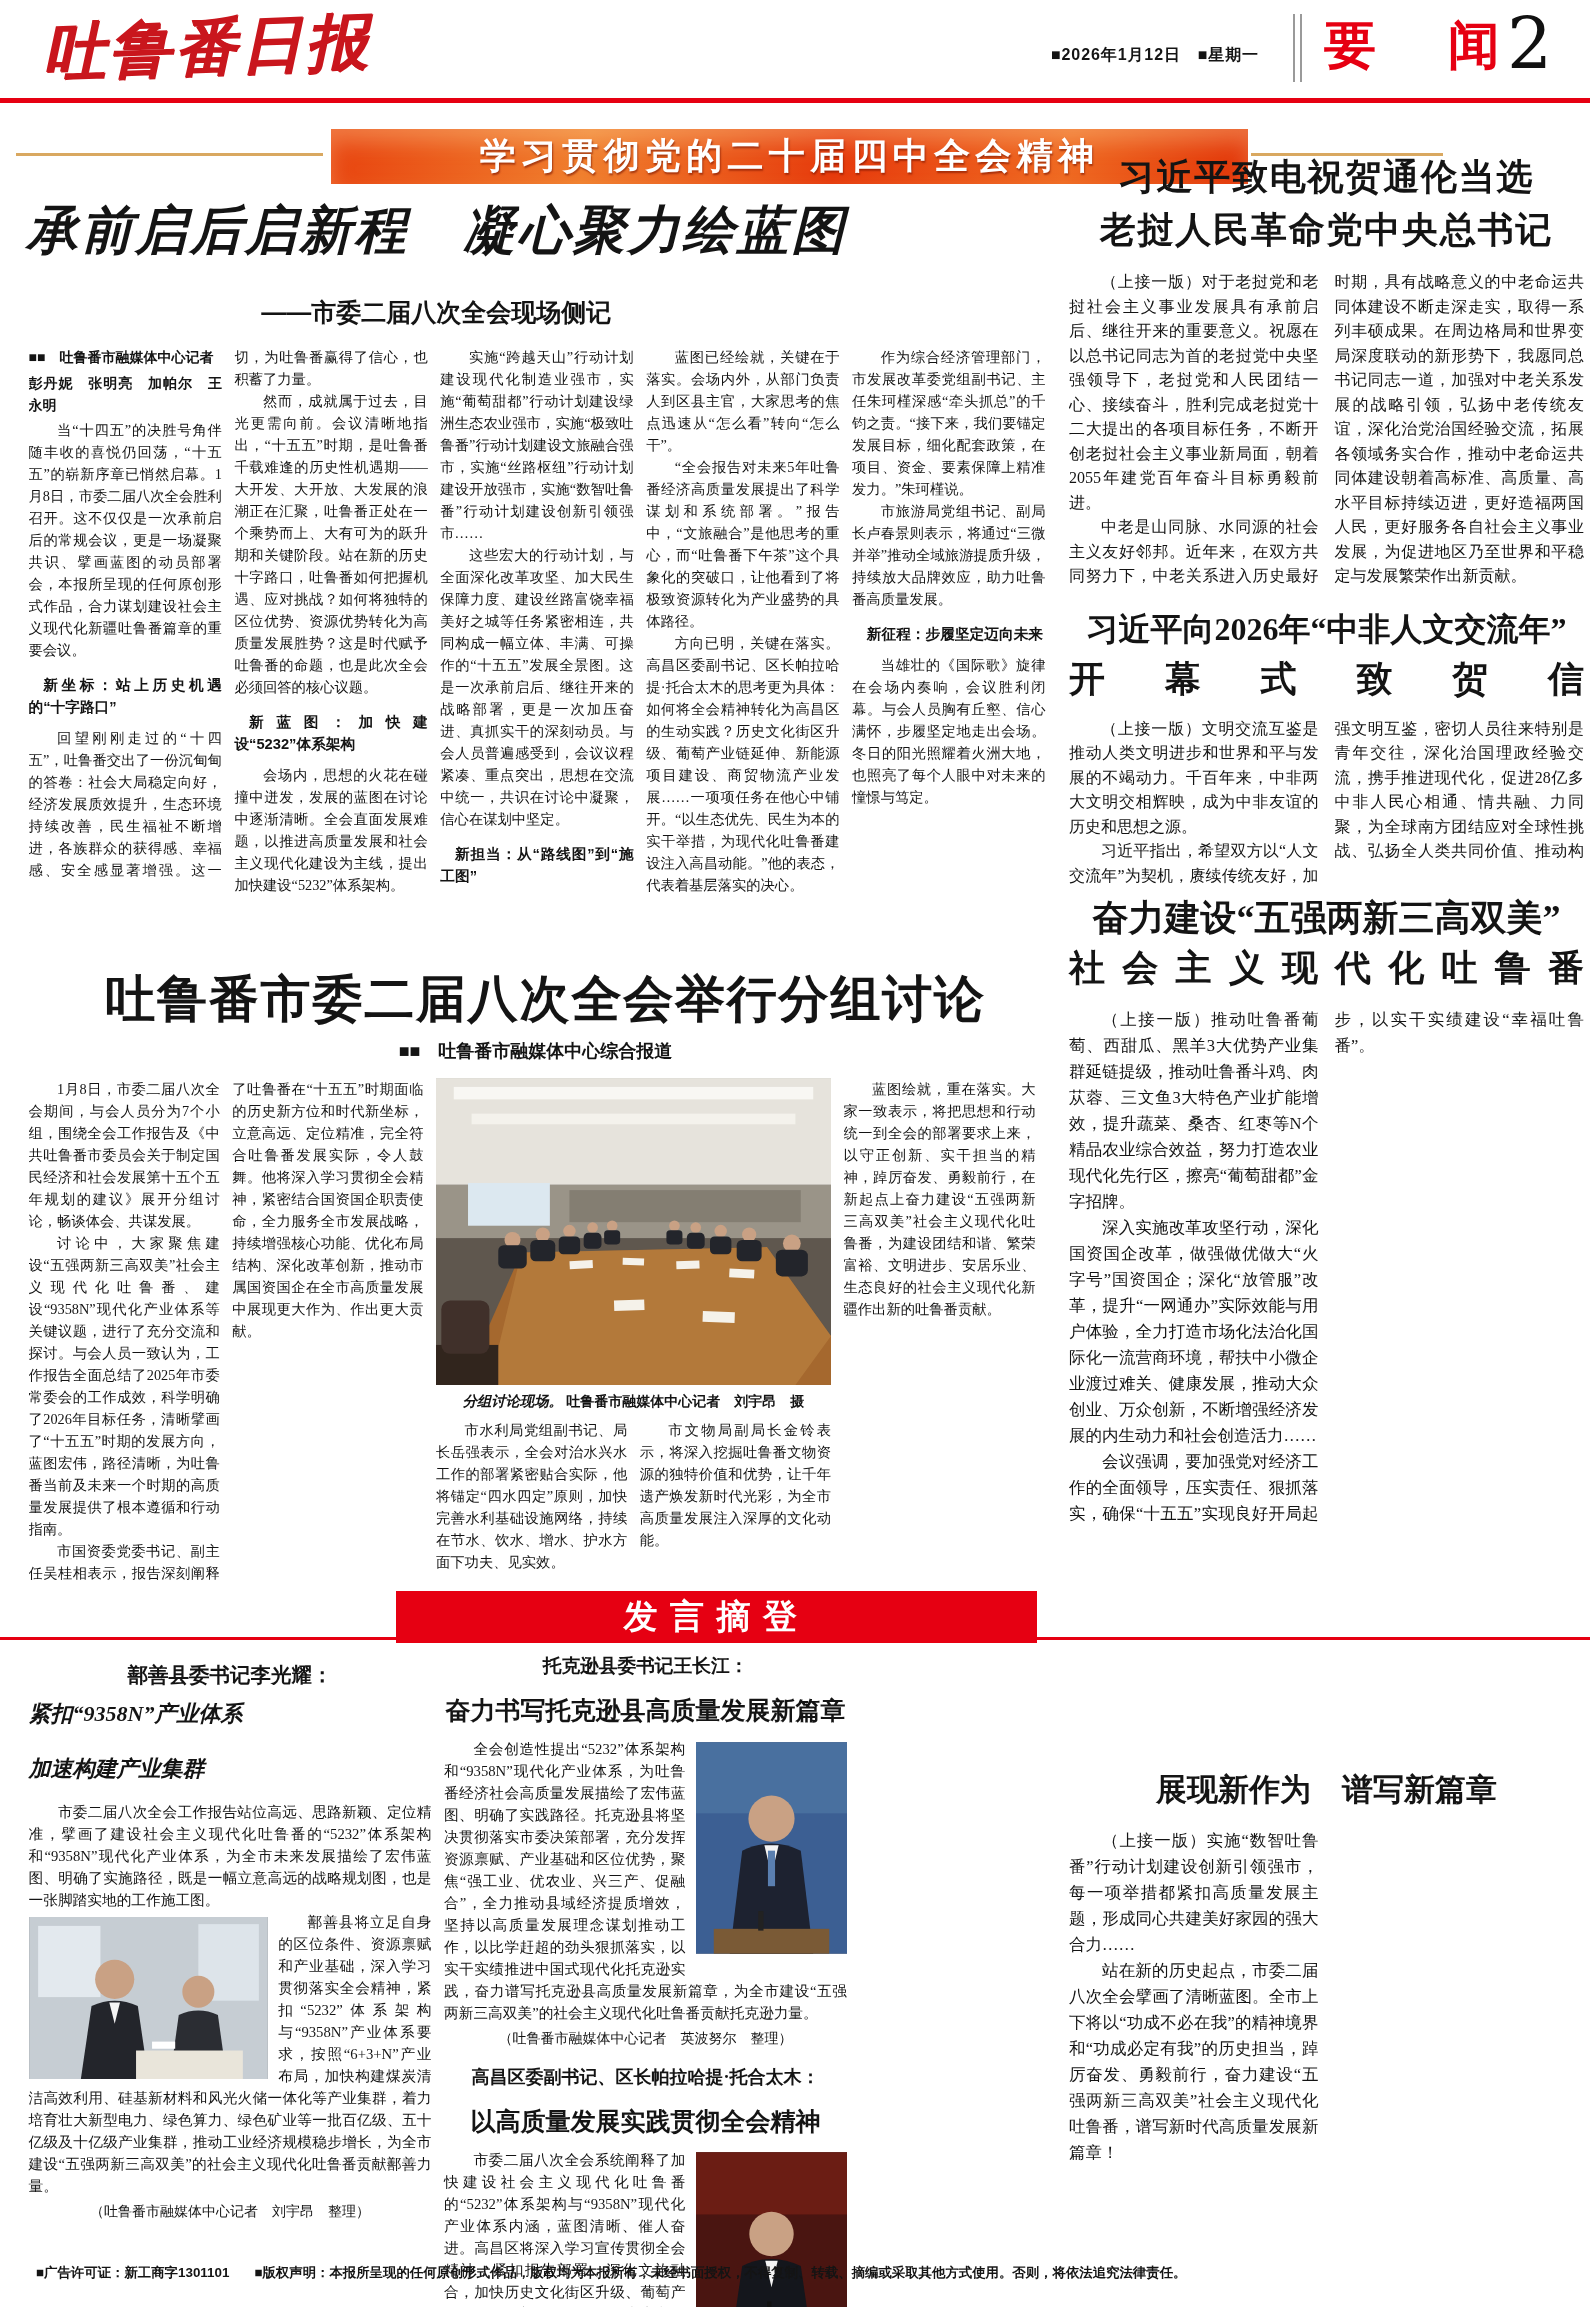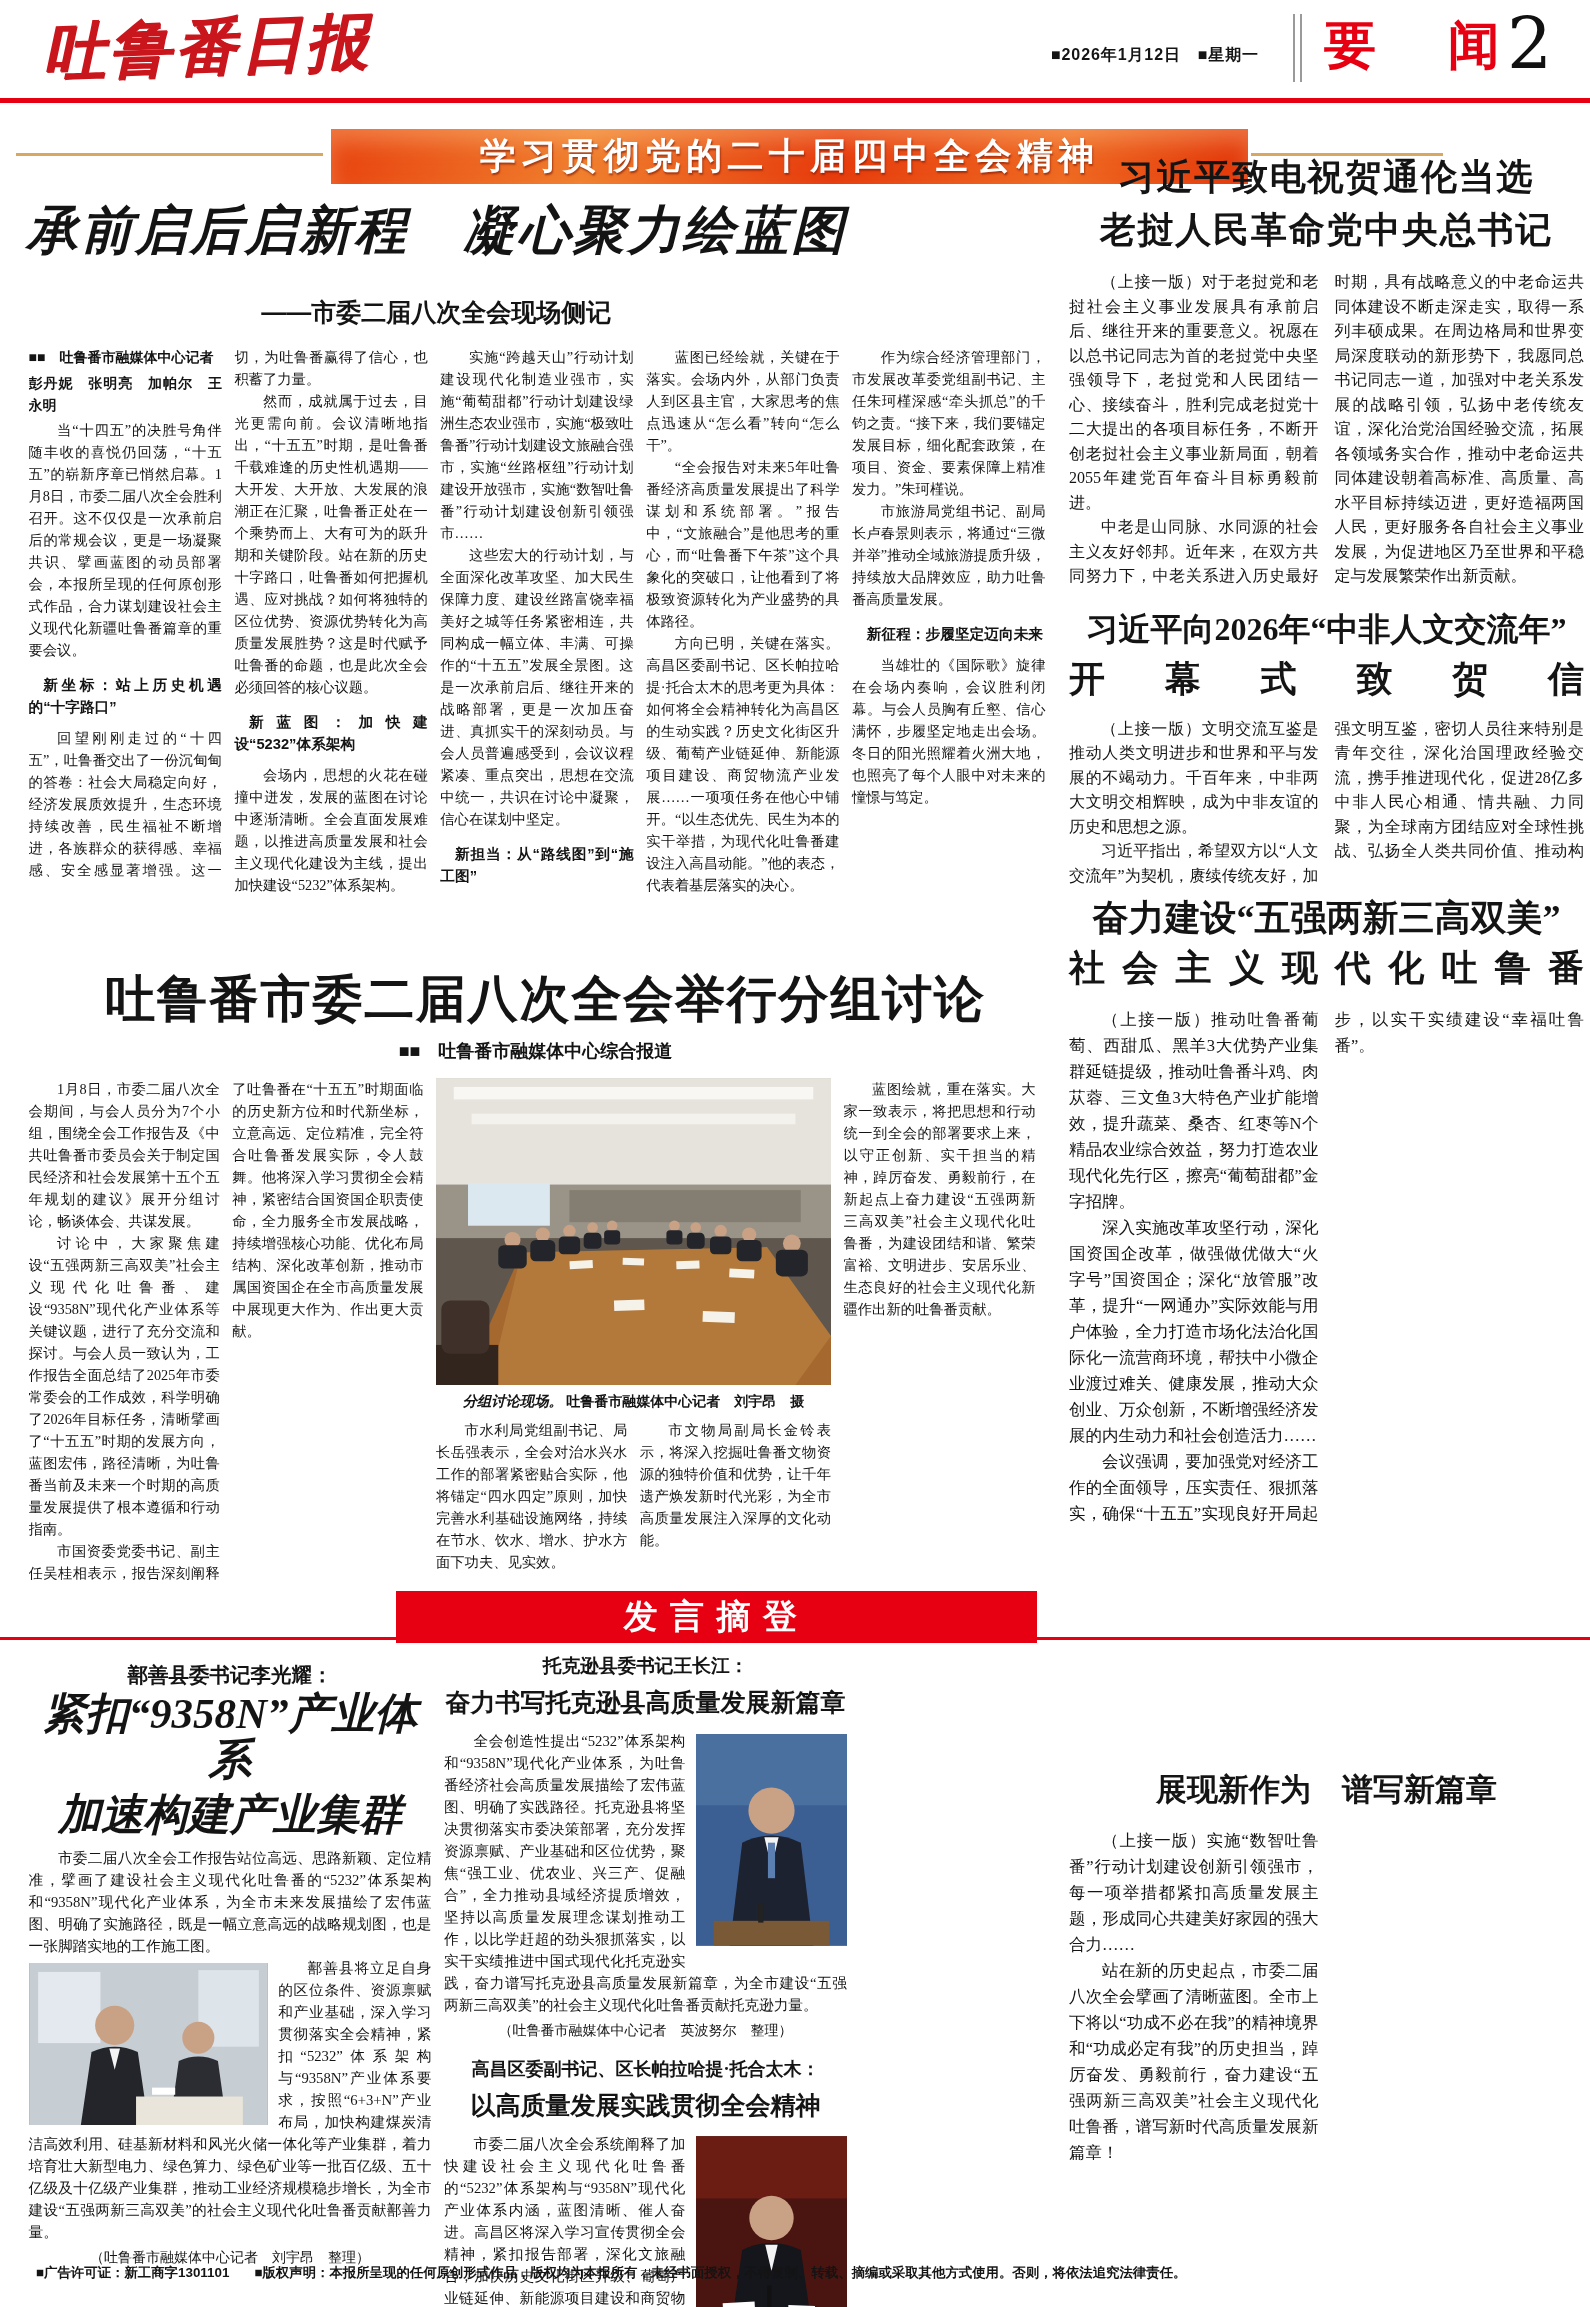--- a/index.html
+++ b/index.html
@@ -57,22 +57,22 @@
   .sb-body{column-count:2;column-gap:16px;column-fill:auto;font-size:16px;line-height:24.5px;
             text-align:justify;overflow:hidden;}
   
   .sp-line{left:0;top:1637px;width:1591px;height:2.7px;background:#e60012;}
   .sp-banner{left:396px;top:1591px;width:641px;height:52px;background:#e60012;display:flex;align-items:center;
             justify-content:center;z-index:2;}
   .sp-banner span{color:#fff;font-family:"Liberation Sans","DejaVu Sans",sans-serif;font-weight:900;
             font-size:34px;letter-spacing:12.5px;}
   .speech{font-size:14.7px;line-height:22px;text-align:justify;}
   .kicker{text-align:center;font-weight:bold;font-size:20.5px;margin:0 0 5.3px 0;}
-  .sp-hl{text-align:center;font-weight:900;font-style:italic;font-size:43px;line-height:46px;margin:0 0 9px 0;}
-  .sp-hl2{text-align:center;font-weight:900;font-size:25px;line-height:36px;margin:8px 0 9px 0;}
+  .sp-hl{font-weight:900;font-style:italic;font-size:22px;line-height:46px;margin:0 0 9px 0;}
+  .sp-hl2{text-align:center;font-weight:900;font-size:25px;line-height:36px;margin:16px 0 9px 0;}
   .credit{margin:3.6px 0 0 0;text-align:center;font-size:14px;}
   .ph-l{float:left;width:239px;height:162px;margin:5.3px 10.7px 3.6px 0;background:#999;}
   .ph-r{float:right;width:151px;height:212px;margin:3.6px 0 5.3px 10.7px;background:#999;}
   
   .footer{left:36px;top:2264px;width:1514px;display:flex;gap:25px;font-family:"Liberation Sans","DejaVu Sans",sans-serif;
           font-size:13.4px;font-weight:bold;white-space:nowrap;}
   svg{display:block;}
 </style>
 </head>
 <body>

